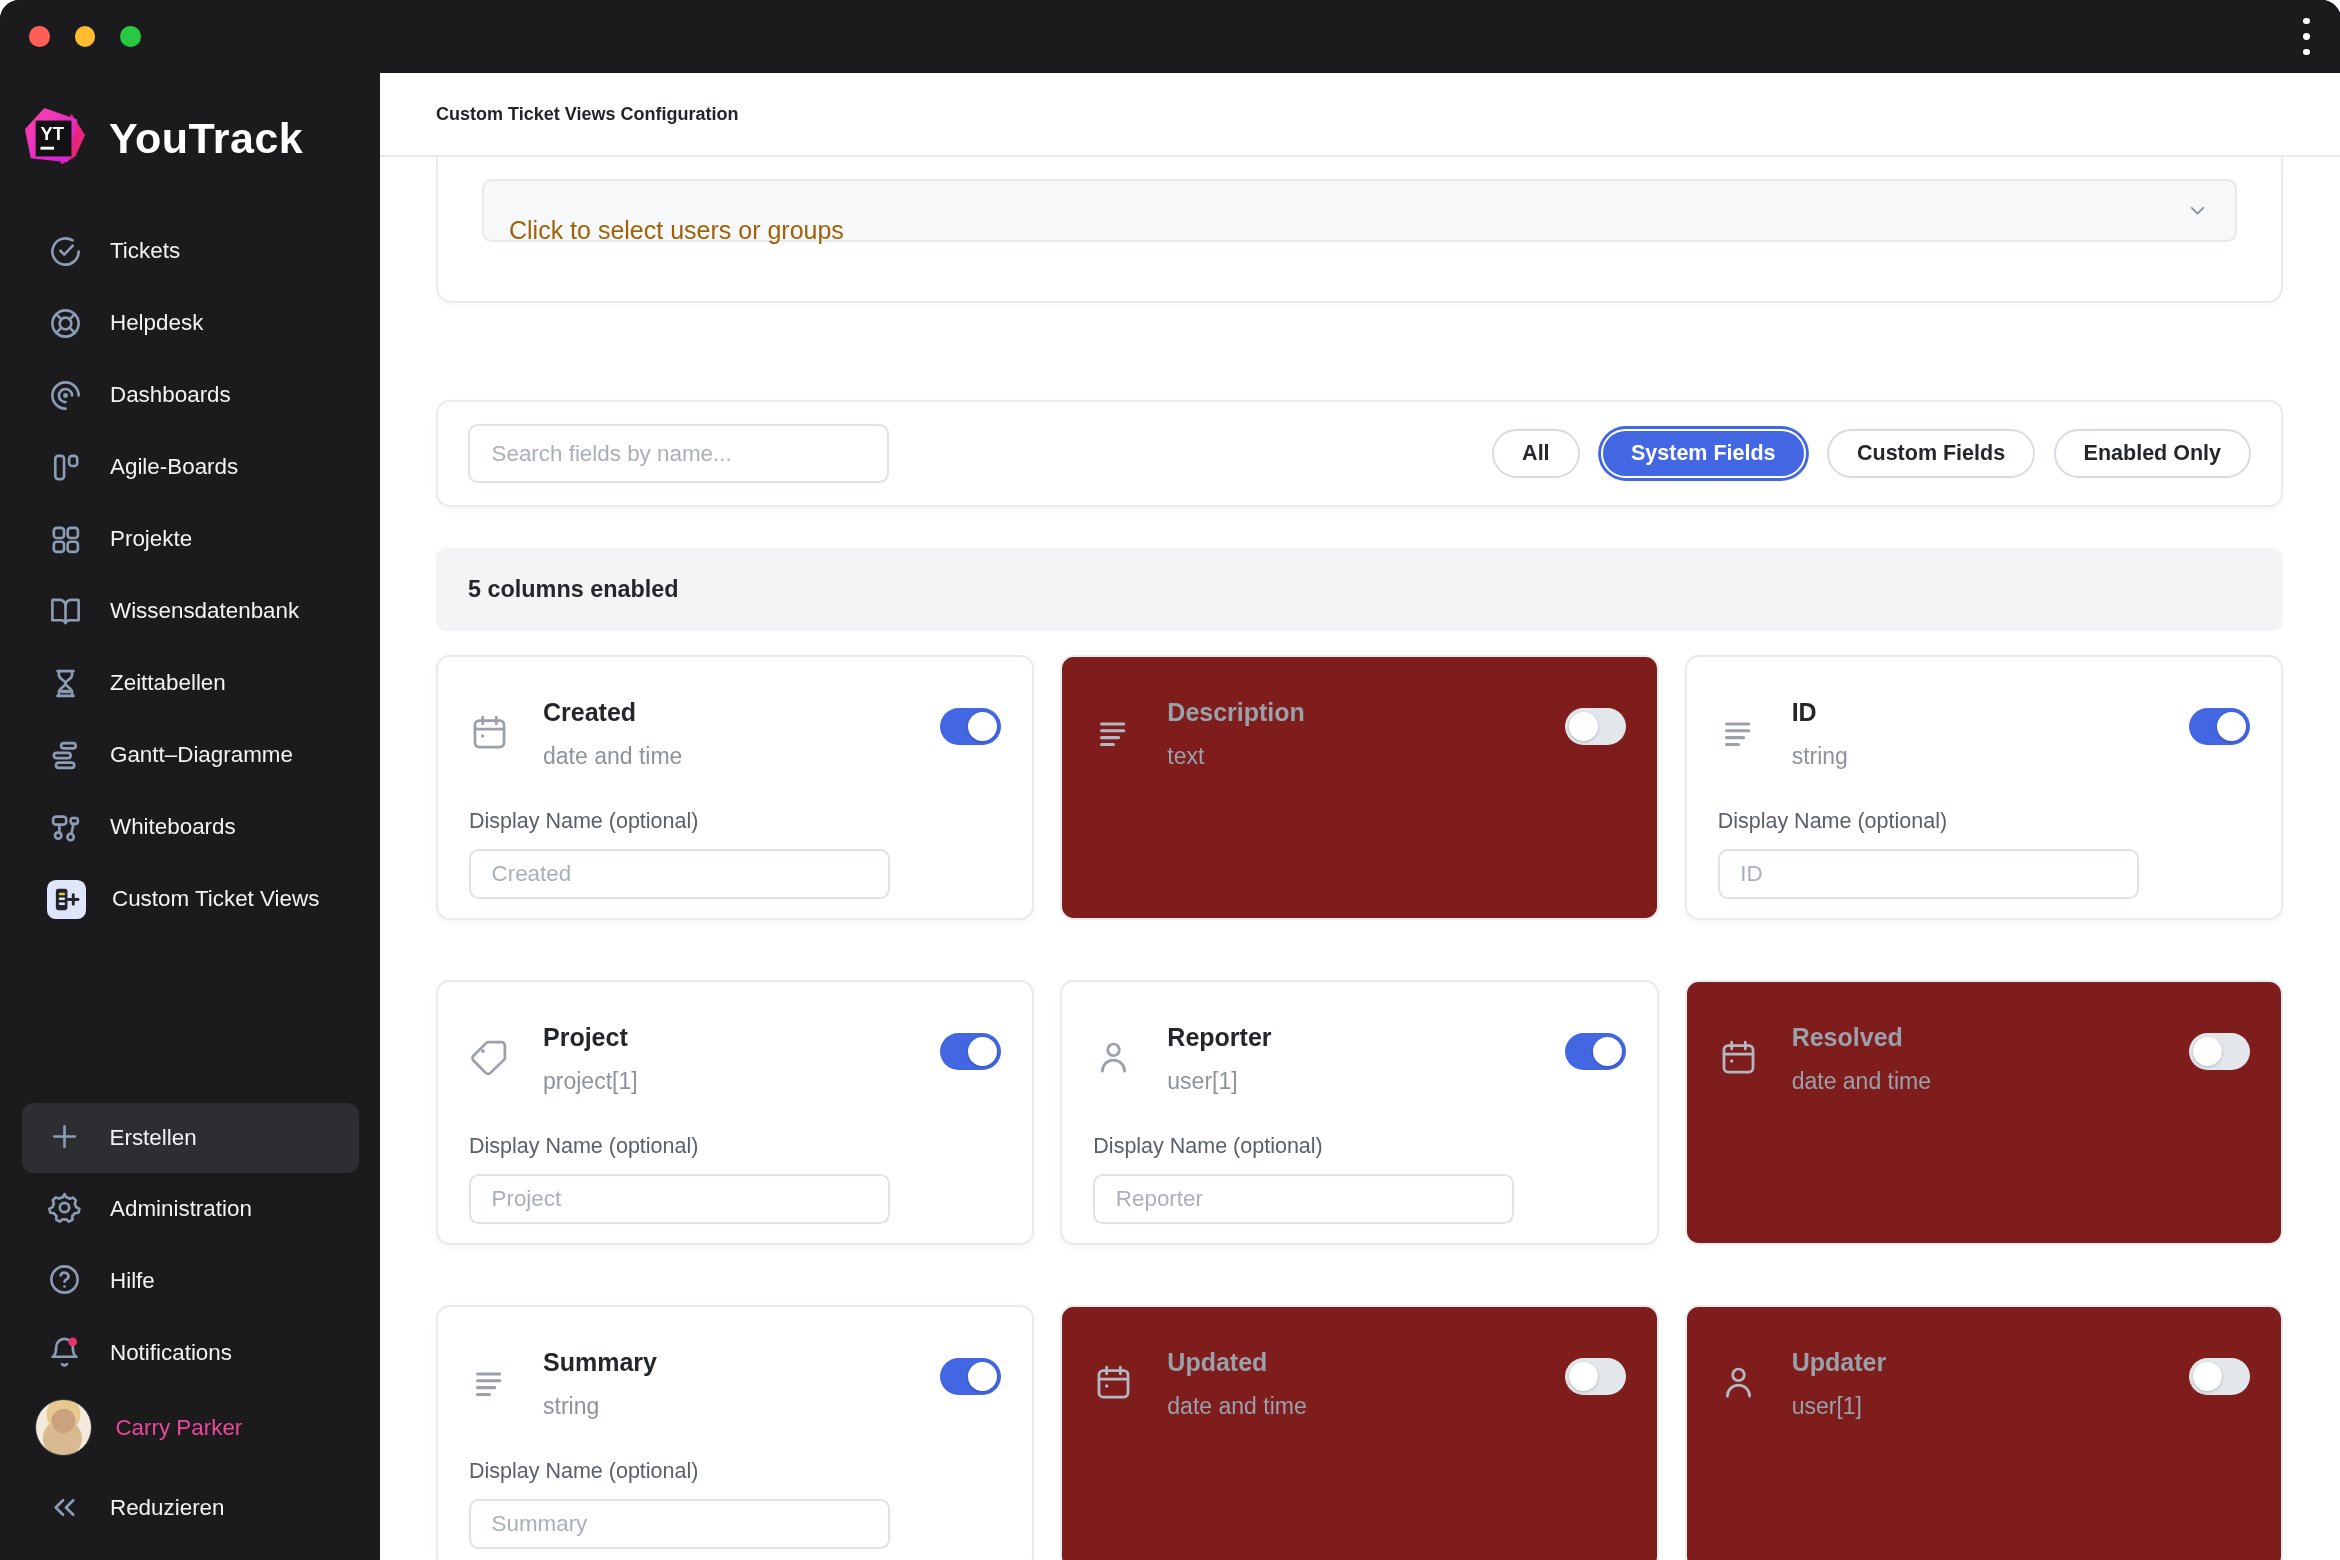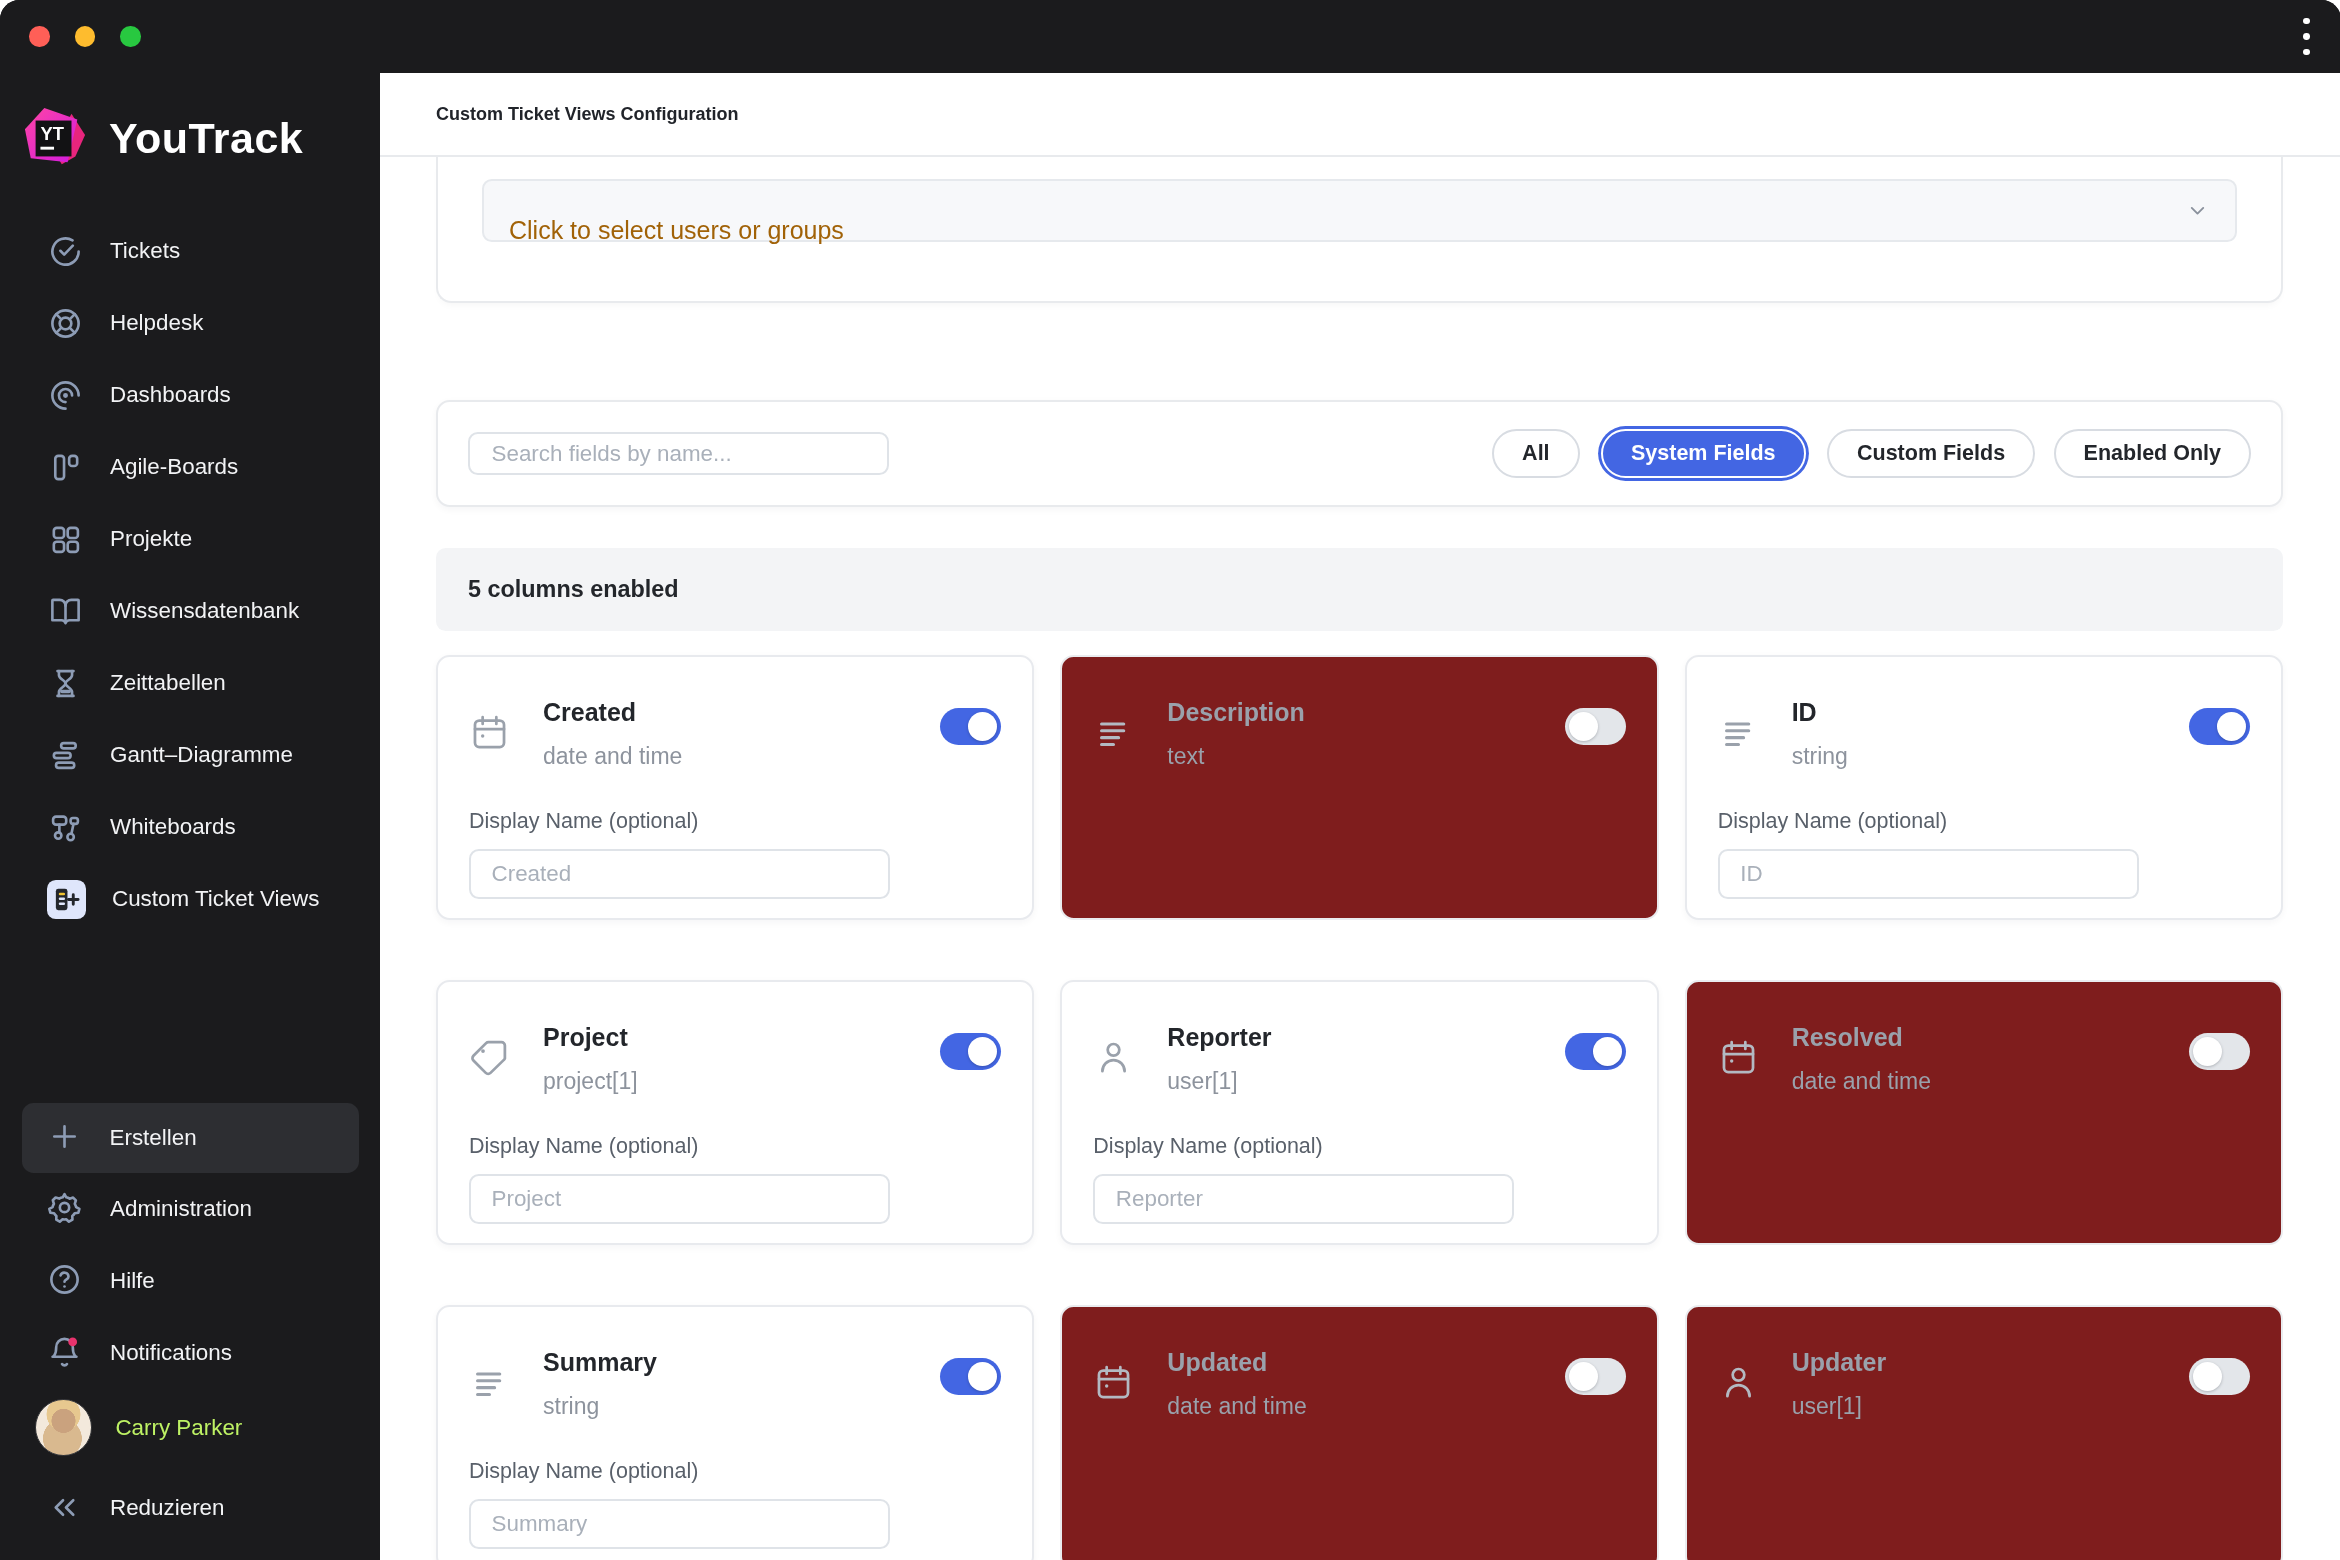--- a/index.html
+++ b/index.html
@@ -42,21 +42,21 @@
     font-size: 22.4px; cursor: pointer; }
   .foot-item .ic { width: 37px; height: 37px; flex: 0 0 37px; color: #8d9cb5; position: relative; }
   .user-row { height: 78px; display: flex; align-items: center; gap: 23.4px; padding: 0 23.4px 0 35px; cursor: pointer; }
   .avatar { width: 57px; height: 57px; border-radius: 50%; flex: 0 0 57px;
     background:
       radial-gradient(circle at 50% 38%, #caa27e 0 27%, transparent 28%),
       radial-gradient(circle at 50% 26%, #e7c88f 0 34%, transparent 35%),
       radial-gradient(circle at 48% 70%, #d9b98f 0 40%, transparent 41%),
       radial-gradient(circle at 50% 50%, #f3e9dc 0 100%);
     border: 1px solid #3a3b3e; }
-  .user-name { font-size: 22.4px; color: #bef264; }
+  .user-name { font-size: 22.4px; color: #ec4899; }
   .collapse-row { height: 72px; display: flex; align-items: center; gap: 26px; padding: 0 23.4px 0 47px;
     font-size: 22.4px; cursor: pointer; margin-top: 5.9px; }
   .collapse-row .ic { width: 37px; height: 37px; color: #8d9cb5; }
 
   
   .main { flex: 1; background: #ffffff; display: flex; flex-direction: column; min-width: 0; }
   .page-header { height: 84px; flex: 0 0 84px; border-bottom: 2px solid #e8eaed;
     display: flex; align-items: center; padding-left: 56px; }
   .page-title { font-size: 18px; font-weight: 700; color: #21242a; }
 
@@ -65,21 +65,21 @@
   .users-card { height: 146px; border: 2px solid #e8eaed; border-top: none; border-radius: 0 0 15.6px 15.6px;
     background: #ffffff; padding: 21.5px 44px; box-shadow: 0 5.9px 9.8px -5.9px rgba(25,30,40,0.06); }
   .users-select { height: 63px; background: #f7f8fa; border: 2px solid #e6e9ed; border-radius: 9.8px;
     display: flex; align-items: center; padding: 0 25px; cursor: pointer; }
   .users-select .ph { font-size: 25px; color: #a16207; margin-top: 41px; }
   .users-select .chev { margin-left: auto; color: #8a919c; display: flex; }
 
   .filters-card { margin-top: 97px; height: 107px; border: 2px solid #e8eaed; border-radius: 13.7px;
     background: #ffffff; display: flex; align-items: center; padding: 0 30px;
     box-shadow: 0 2.9px 7.8px rgba(25,30,40,0.04); }
-  .search-input { width: 421px; height: 43px; border: 2px solid #dfe3e8; border-radius: 9.8px;
+  .search-input { width: 421px; height: 59px; border: 2px solid #dfe3e8; border-radius: 9.8px;
     font-size: 22.4px; padding: 0 21.5px; color: #3a3f46; outline: none; font-family: inherit; background: #ffffff; }
   .search-input::placeholder { color: #a9b0ba; }
   .pill-group { margin-left: auto; display: flex; gap: 18.5px; align-items: center; }
   .pill { height: 49px; border-radius: 25px; background: #ffffff; border: 2px solid #d8dce2;
     font-size: 21.5px; font-weight: 600; color: #23262b; padding: 0 28px; display: flex; align-items: center;
     cursor: pointer; font-family: inherit; }
   .pill.active { background: #4366e3; color: #ffffff; border: 2.9px solid #ffffff;
     box-shadow: 0 0 0 2.9px #4366e3; margin: 0 2.9px; }
 
   .summary-bar { margin-top: 41px; height: 83px; background: #f3f4f6; border-radius: 9.8px;

